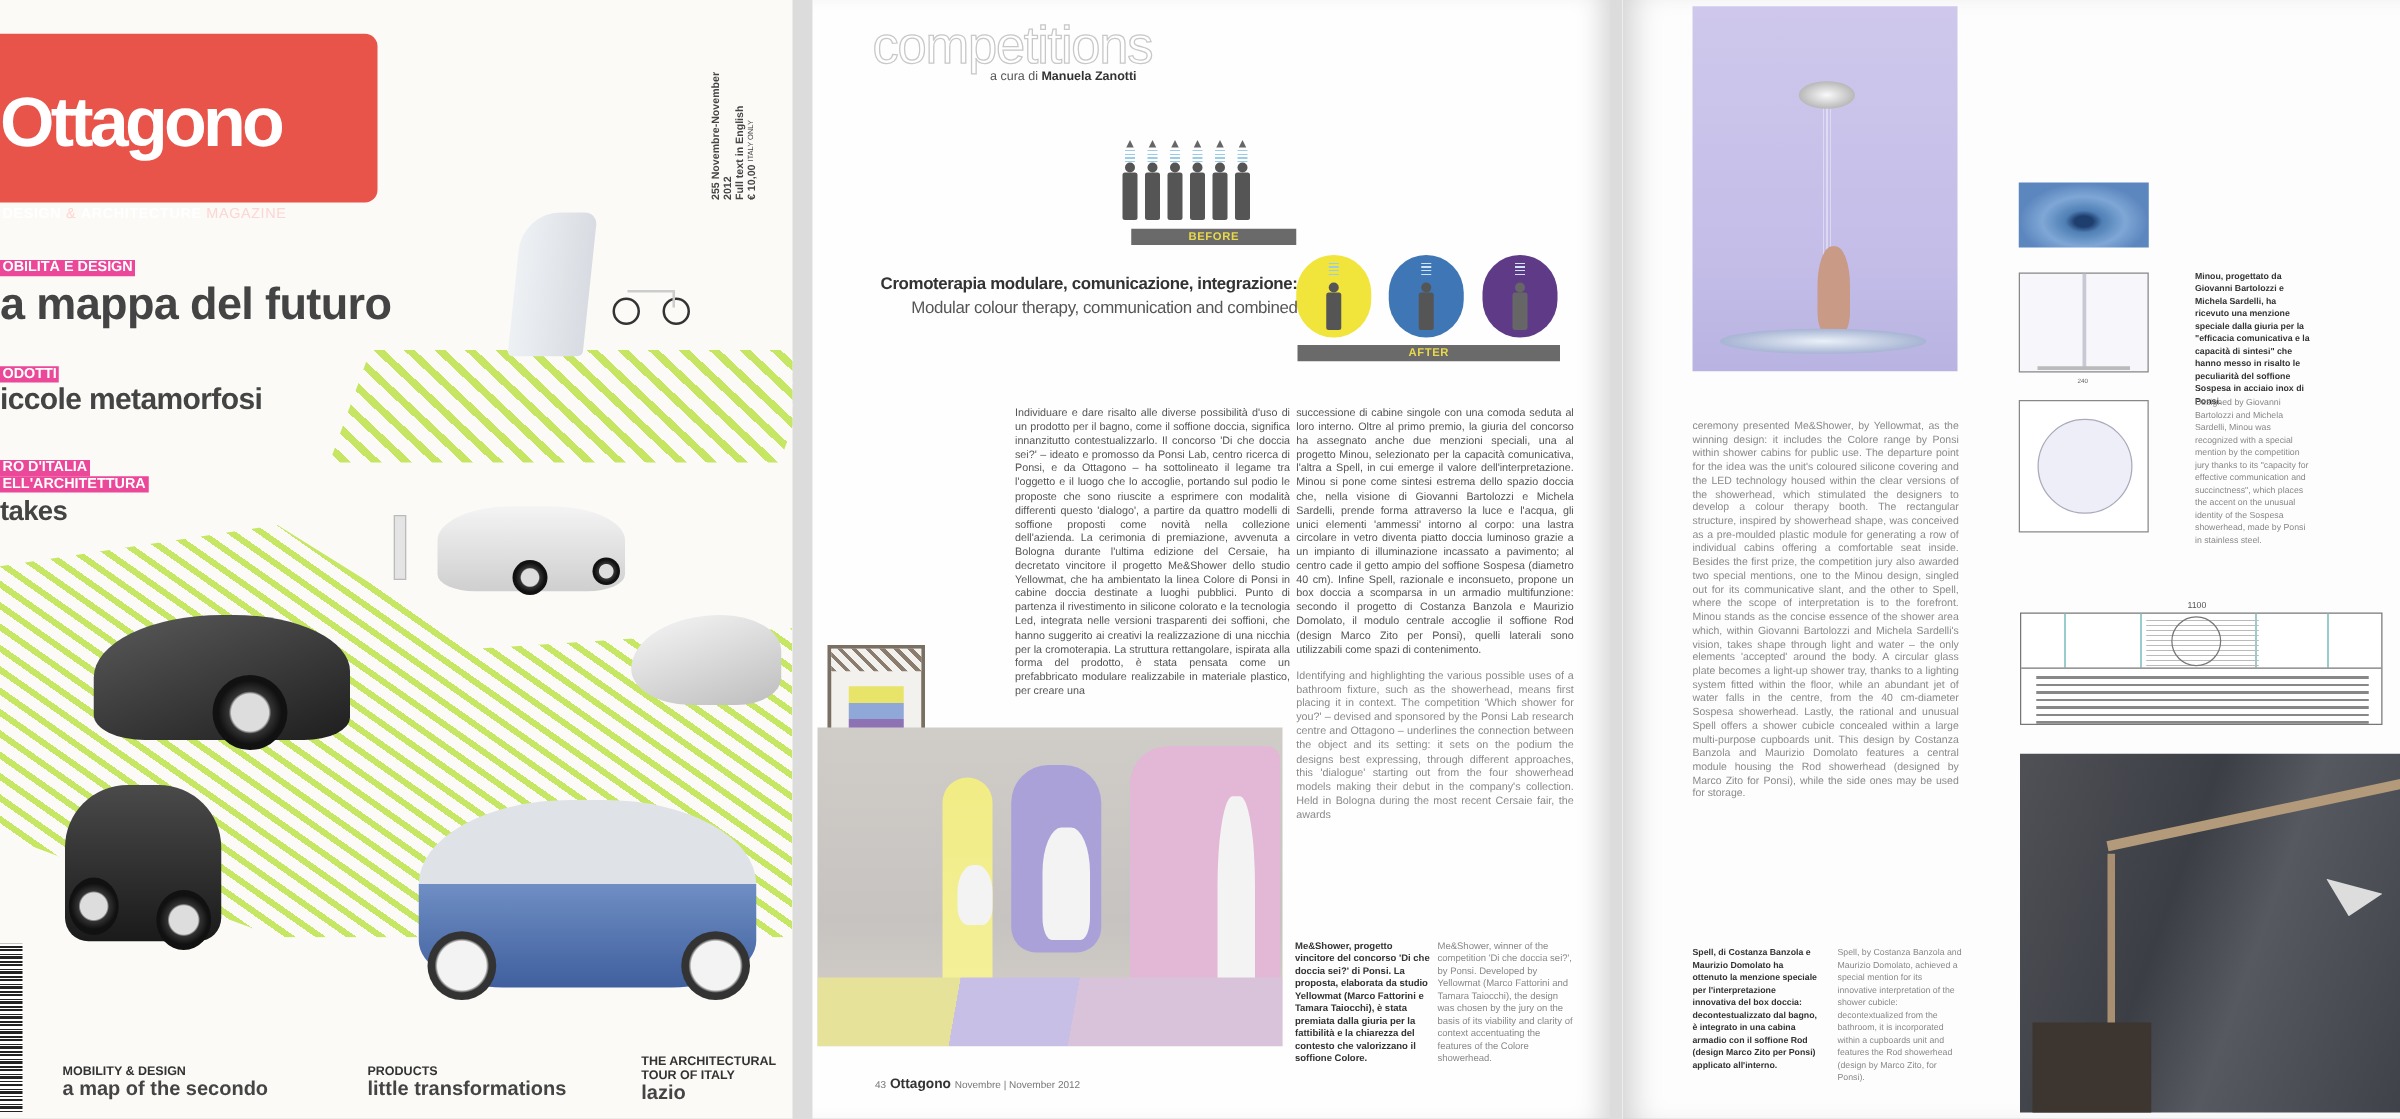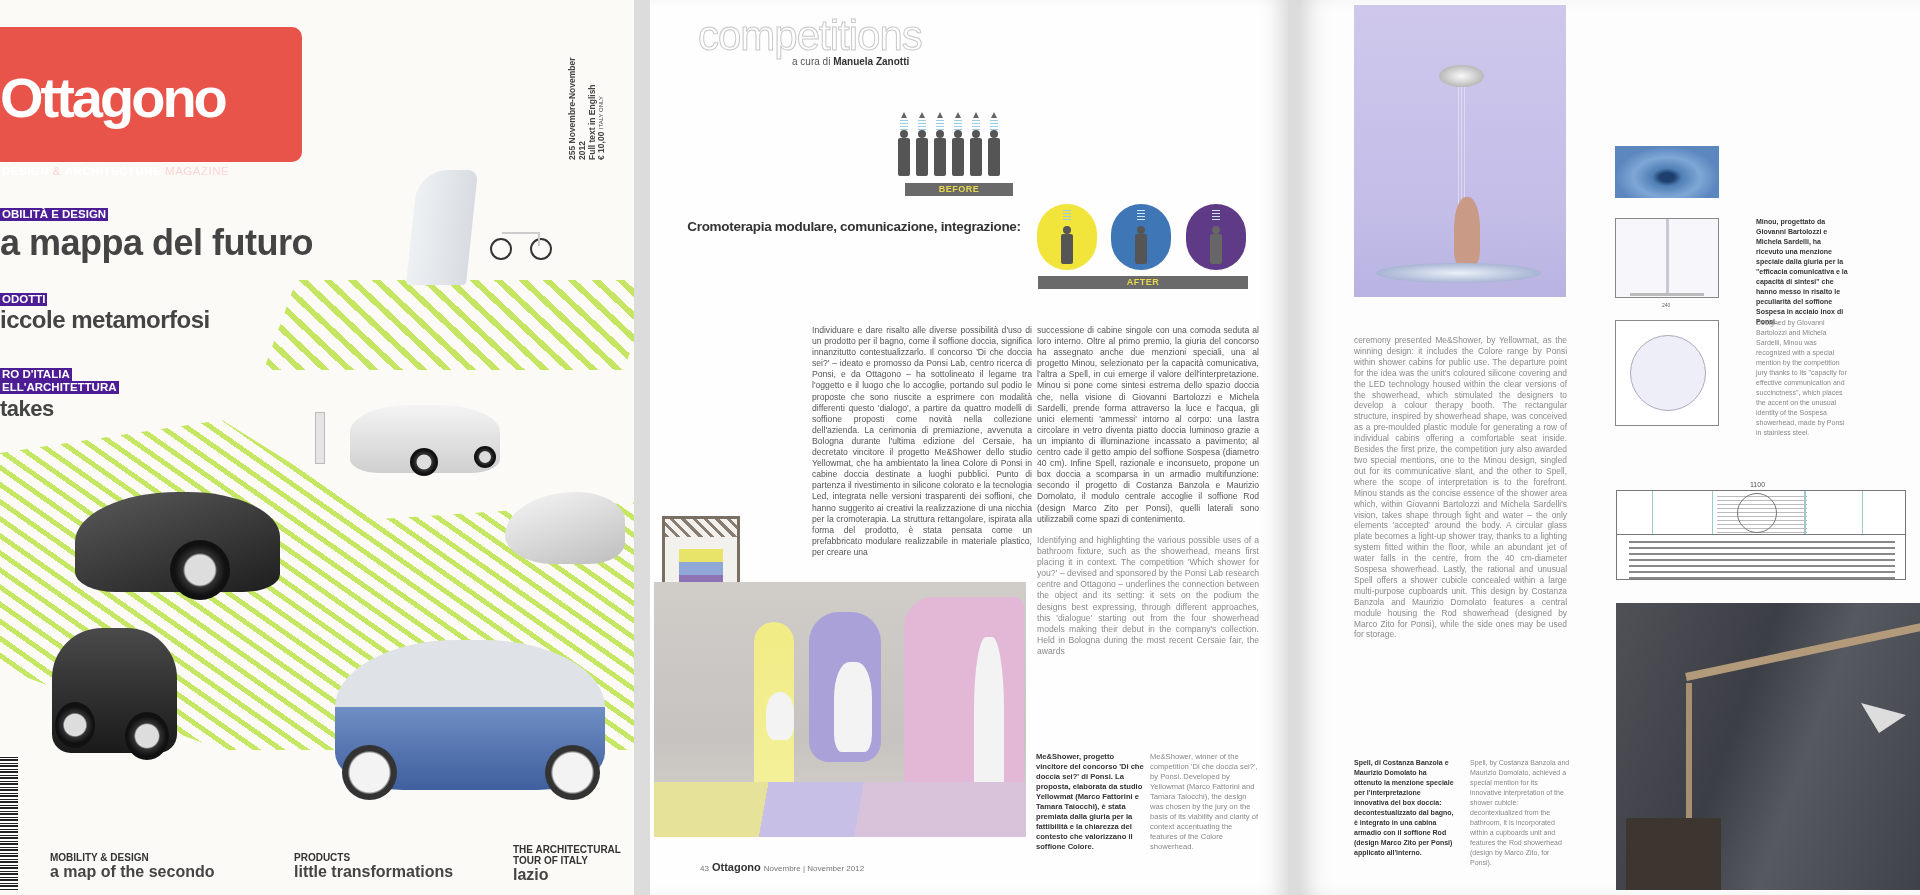--- a/index.html
+++ b/index.html
@@ -6,21 +6,21 @@
 body{width:1920px;height:895px;background:#dcdcdc;position:relative;overflow:hidden;font-family:"Liberation Sans",sans-serif}
 .page{position:absolute;top:0;height:895px;overflow:hidden}
 
 #cover{left:0;width:634px;background:#fbfaf7}
 #cover .logo-box{position:absolute;left:0;top:27px;width:302px;height:135px;background:#e8534a;border-radius:0 10px 10px 0}
 #cover .logo{position:absolute;left:0;top:38px;font-size:56px;font-weight:bold;color:#fff;letter-spacing:-3px}
 #cover .tagline{position:absolute;left:2px;top:138px;font-size:11.5px;color:#fff;letter-spacing:.5px}
 #cover .tagline b{font-weight:bold}
 #cover .tagline span.light{color:#fcd6d2}
 #cover .issue{position:absolute;left:568px;top:40px;width:14px;height:120px;writing-mode:vertical-rl;transform:rotate(180deg);font-size:8.5px;color:#444;font-weight:bold;line-height:1.15}
-.kicker{position:absolute;left:0;background:#4c1d95;color:#fff;font-weight:bold;font-size:11.5px;padding:0 2px;line-height:13px;text-transform:uppercase}
+.kicker{position:absolute;left:0;background:#ec4899;color:#fff;font-weight:bold;font-size:11.5px;padding:0 2px;line-height:13px;text-transform:uppercase}
 .headline{position:absolute;left:0;color:#444;font-weight:bold;letter-spacing:-.5px}
 .map{position:absolute;background:
  repeating-linear-gradient(35deg,transparent 0 5px,#bde34a 5px 10px,transparent 10px 14px),
  repeating-linear-gradient(-55deg,transparent 0 6px,rgba(251,250,247,.9) 6px 8px);opacity:.85}
 .car{position:absolute;border-radius:40% 40% 20% 20%}
 .wheel{position:absolute;border-radius:50%;background:radial-gradient(circle,#ddd 35%,#333 40%,#111 60%)}
 .bottom-item{position:absolute;bottom:0}
 .bottom-item .sub{font-size:10px;color:#333;font-weight:bold}
 .bottom-item .big{font-size:16px;color:#444;font-weight:bold}
 .barcode{position:absolute;left:0;top:755px;width:18px;height:135px;background:repeating-linear-gradient(0deg,#222 0 1px,#fff 1px 3px,#222 3px 5px,#fff 5px 6px)}
@@ -151,21 +151,21 @@
         <div class="head"></div>
         <div class="body"></div>
       </div>
     <div class="person">
         <div class="drop"></div>
         <div class="water"></div>
         <div class="head"></div>
         <div class="body"></div>
       </div>
   </div>
-  <div class="bar-label" style="left:255px;top:183px;width:108px">BEFORE</div>
+  <div class="bar-label" style="left:255px;top:183px;width:132px">BEFORE</div>
 
   <div class="pod" style="left:387px;top:204px;background:#f1e43a">
     <div class="person" style="position:absolute;left:23px;top:4px">
         <div class="water" style="top:2px"></div>
         <div class="head"></div>
         <div class="body" style="height:30px"></div>
       </div>
   </div>
   <div class="pod" style="left:461px;top:204px;background:#3f76b5">
     <div class="person" style="position:absolute;left:23px;top:4px">
@@ -176,22 +176,23 @@
   </div>
   <div class="pod" style="left:536px;top:204px;background:#5f3a86">
     <div class="person" style="position:absolute;left:23px;top:4px">
         <div class="water" style="top:2px;background:repeating-linear-gradient(0deg,#cfe3f5 0 1px,transparent 1px 3px)"></div>
         <div class="head" style="background:#666"></div>
         <div class="body" style="height:30px;background:#666"></div>
       </div>
   </div>
   <div class="bar-label" style="left:388px;top:276px;width:210px">AFTER</div>
 
-  <div style="position:absolute;left:20px;top:217px;width:368px;text-align:center">
+  <div style="position:absolute;left:20px;top:217px;width:368px;text-align:right">
     <div style="font-size:13.5px;color:#333;font-weight:bold;line-height:19px;letter-spacing:-.3px">Cromoterapia modulare, comunicazione, integrazione:</div>
+    <div style="font-size:13.5px;color:#555;line-height:19px;letter-spacing:-.3px">Modular colour therapy, communication and combined</div>
   </div>
 
   <div class="col" style="left:162px;top:325px;width:220px;text-align:justify">Individuare e dare risalto alle diverse possibilità d'uso di un prodotto per il bagno, come il soffione doccia, significa innanzitutto contestualizzarlo. Il concorso 'Di che doccia sei?' – ideato e promosso da Ponsi Lab, centro ricerca di Ponsi, e da Ottagono – ha sottolineato il legame tra l'oggetto e il luogo che lo accoglie, portando sul podio le proposte che sono riuscite a esprimere con modalità differenti questo 'dialogo', a partire da quattro modelli di soffione proposti come novità nella collezione dell'azienda. La cerimonia di premiazione, avvenuta a Bologna durante l'ultima edizione del Cersaie, ha decretato vincitore il progetto Me&amp;Shower dello studio Yellowmat, che ha ambientato la linea Colore di Ponsi in cabine doccia destinate a luoghi pubblici. Punto di partenza il rivestimento in silicone colorato e la tecnologia Led, integrata nelle versioni trasparenti dei soffioni, che hanno suggerito ai creativi la realizzazione di una nicchia per la cromoterapia. La struttura rettangolare, ispirata alla forma del prodotto, è stata pensata come un prefabbricato modulare realizzabile in materiale plastico, per creare una</div>
   <div class="col" style="left:387px;top:325px;width:222px;text-align:justify">successione di cabine singole con una comoda seduta al loro interno. Oltre al primo premio, la giuria del concorso ha assegnato anche due menzioni speciali, una al progetto Minou, selezionato per la capacità comunicativa, l'altra a Spell, in cui emerge il valore dell'interpretazione. Minou si pone come sintesi estrema dello spazio doccia che, nella visione di Giovanni Bartolozzi e Michela Sardelli, prende forma attraverso la luce e l'acqua, gli unici elementi 'ammessi' intorno al corpo: una lastra circolare in vetro diventa piatto doccia luminoso grazie a un impianto di illuminazione incassato a pavimento; al centro cade il getto ampio del soffione Sospesa (diametro 40 cm). Infine Spell, razionale e inconsueto, propone un box doccia a scomparsa in un armadio multifunzione: secondo il progetto di Costanza Banzola e Maurizio Domolato, il modulo centrale accoglie il soffione Rod (design Marco Zito per Ponsi), quelli laterali sono utilizzabili come spazi di contenimento.</div>
   <div class="col en" style="left:387px;top:535px;width:222px;text-align:justify">Identifying and highlighting the various possible uses of a bathroom fixture, such as the showerhead, means first placing it in context. The competition 'Which shower for you?' – devised and sponsored by the Ponsi Lab research centre and Ottagono – underlines the connection between the object and its setting: it sets on the podium the designs best expressing, through different approaches, this 'dialogue' starting out from the four showerhead models making their debut in the company's collection. Held in Bologna during the most recent Cersaie fair, the awards</div>
 
   <div style="position:absolute;left:12px;top:516px;width:78px;height:132px;background:#f3f1ed;border:3px solid #7a6f63">
     <div style="height:18px;background:repeating-linear-gradient(45deg,#8a7d70 0 3px,#f3f1ed 3px 8px)"></div>
     <div style="margin:12px 14px;height:40px;background:linear-gradient(180deg,#e8e46a 0 33%,#8fa8d8 33% 66%,#8d72b4 66%)"></div>
   </div>

